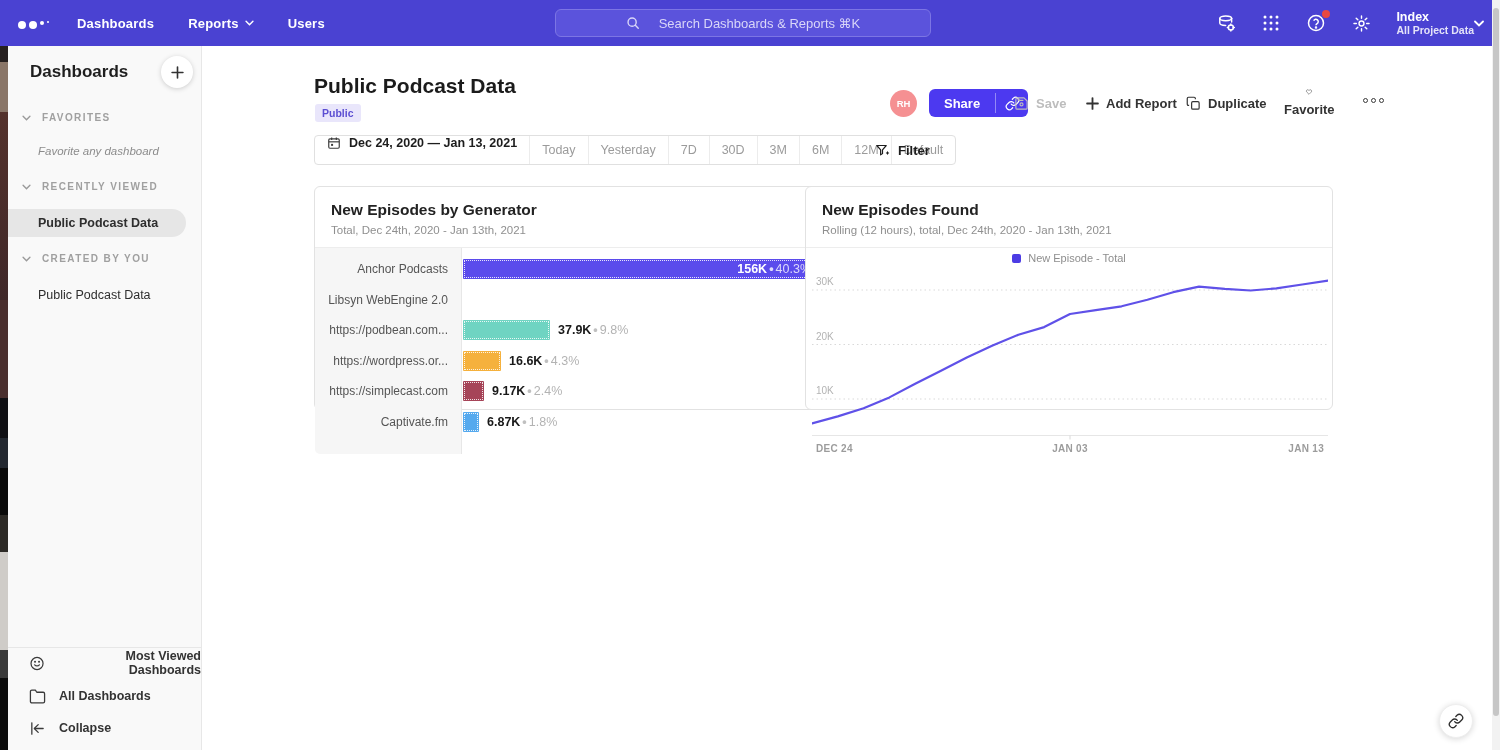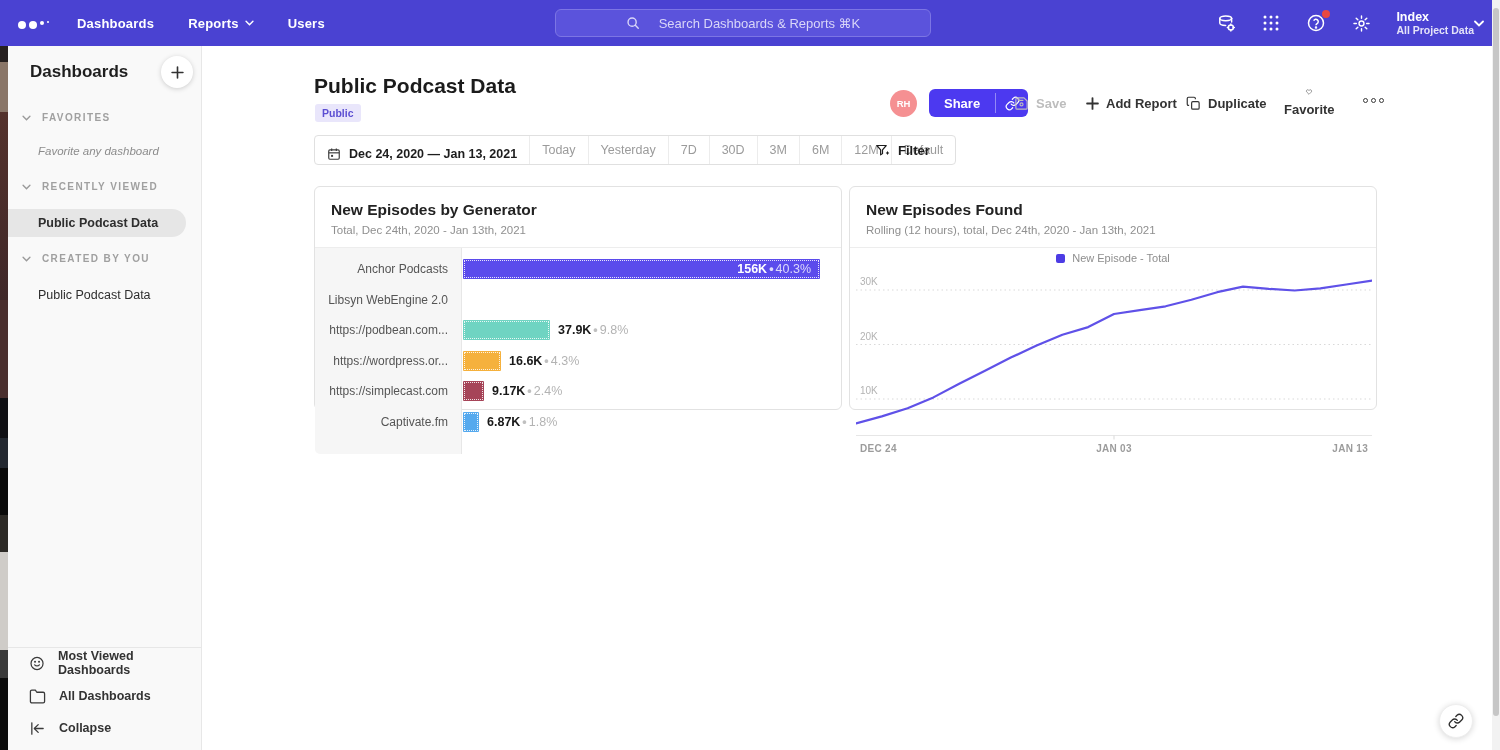--- a/index.html
+++ b/index.html
@@ -46,28 +46,28 @@
   .share-label { padding:0 15px; display:flex; align-items:center; color:#fff; font-size:13px; font-weight:700; }
   .share-sep { width:1px; background:rgba(255,255,255,.4); margin:4px 0; }
   .share-link { width:32px; display:flex; align-items:center; justify-content:center; }
   .act { position:absolute; top:89px; height:28px; display:flex; align-items:center; gap:7px; font-size:13px; font-weight:700; color:#333; cursor:pointer; }
   .act.disabled { color:#bdbdbd; }
   .more-dots { position:absolute; left:1363px; top:98px; display:flex; gap:3px; cursor:pointer; }
   .more-dots i { width:5px; height:5px; border:1.6px solid #3a3a3a; border-radius:50%; display:block; }
 
   
   .toolbar { position:absolute; left:314px; top:135px; height:30px; display:flex; background:#fff; border:1px solid #e0e0e0; border-radius:4px; }
-  .tb-date { display:flex; align-items:center; gap:8px; padding:0 12px; font-size:12.5px; font-weight:700; color:#1d1d1d; cursor:pointer;margin-top:8px; }
+  .tb-date { display:flex; gap:8px; padding:0 12px; font-size:12.5px; font-weight:700; color:#1d1d1d; cursor:pointer; }
   .tb-btn { display:flex; align-items:center; padding:0 12px; border-left:1px solid #ececec; color:#9b9b9b; font-size:12.5px; cursor:pointer; }
   .filter { position:absolute; left:875px; top:136px; height:28px; display:flex; align-items:center; gap:8px; font-size:13px; font-weight:700; color:#1d1d1d; cursor:pointer; }
 
   
   .card { position:absolute; top:186px; height:224px; background:#fff; border:1px solid #e2e2e2; border-radius:6px; }
   .card-bar { left:314px; width:528px; }
-  .card-line { left:849px; width:528px; }
+  .card-line { left:805px; width:528px; }
   .card-head { padding:14px 16px 11px; border-bottom:1px solid #ededed; }
   .card-title { font-size:15.5px; font-weight:700; color:#222; }
   .card-sub { font-size:11.5px; color:#8f8f8f; margin-top:5px; }
 
   
   .bar-body { position:relative; height:206px; }
   .bar-labelcol { position:absolute; left:0; top:0; bottom:0; width:147px; background:#f6f6f6; border-right:1px solid #e7e7e7; border-radius:0 0 0 5px; }
   .bar-rows { position:absolute; left:0; top:0; right:0; padding-top:6px; }
   .bar-row { display:flex; align-items:center; height:30.5px; position:relative; }
   .bar-label { width:147px; flex:none; text-align:right; padding-right:14px; font-size:12px; color:#555; }
@@ -217,21 +217,21 @@
 
   <div class="sb-section" style="top:207px;">
     <svg class="ic" width="9" height="6" viewBox="0 0 10 7" fill="none" stroke="#9a9a9a" stroke-width="1.6" stroke-linecap="round">
         <polyline points="1,1.5 5,5.5 9,1.5"></polyline>
       </svg>
     <span>CREATED BY YOU</span>
   </div>
   <div class="sb-item" style="top:235px;">Public Podcast Data</div>
 
   <div class="sb-divider"></div>
-  <div class="sb-foot" style="top:602px;">
+  <div class="sb-foot" style="top:602px;text-align:right;">
     <svg class="ic" width="17" height="17" viewBox="0 0 24 24" fill="none" stroke="#3a3a3a" stroke-width="1.8" stroke-linecap="round">
         <circle cx="12" cy="12" r="9"></circle>
         <path d="M8.5 14a4.5 4.5 0 0 0 7 0"></path>
         <circle cx="9" cy="9.5" r=".6" fill="#3a3a3a"></circle>
         <circle cx="15" cy="9.5" r=".6" fill="#3a3a3a"></circle>
       </svg>
     <span>Most Viewed Dashboards</span>
   </div>
   <div class="sb-foot" style="top:635px;">
     <svg class="ic" width="17" height="17" viewBox="0 0 24 24" fill="none" stroke="#3a3a3a" stroke-width="1.8" stroke-linejoin="round">

